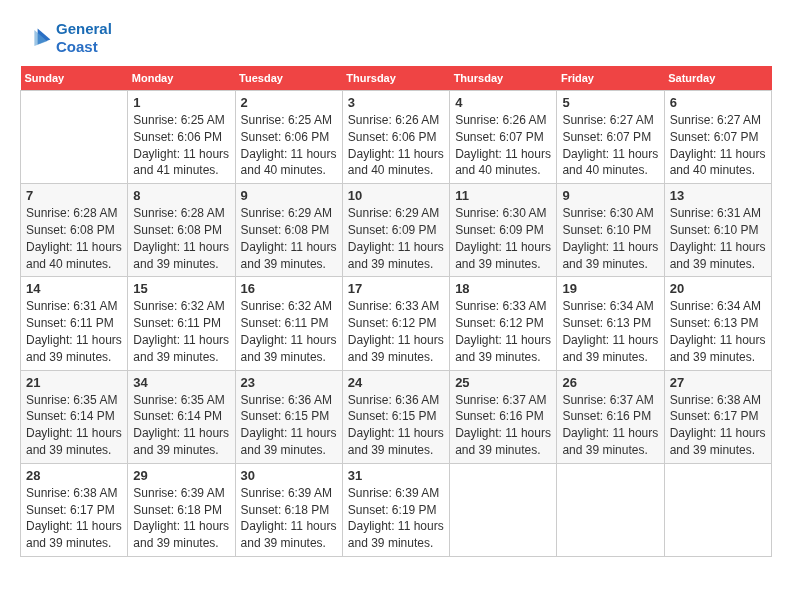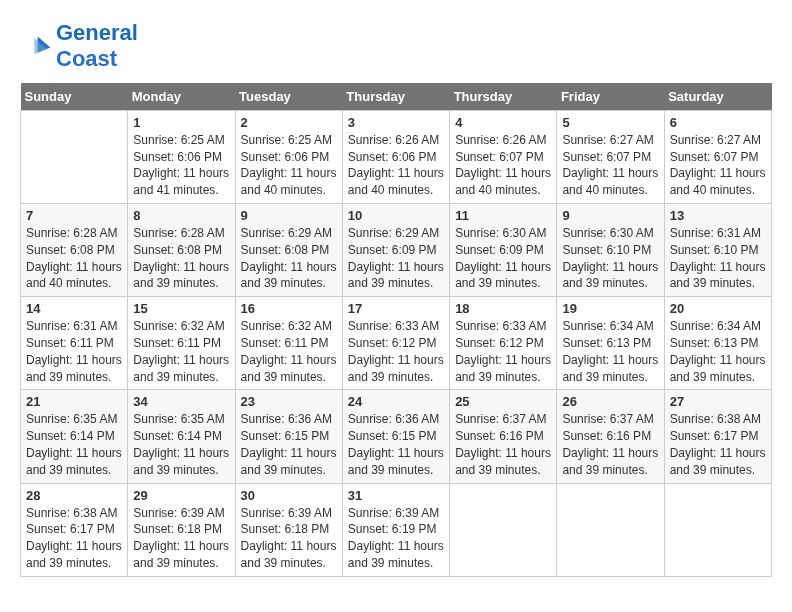--- a/index.html
+++ b/index.html
@@ -15,21 +15,21 @@
       justify-content: space-between;
       align-items: flex-start;
       margin-bottom: 10px;
     }
     .logo {
       display: flex;
       align-items: center;
       gap: 4px;
     }
     .logo-text {
-      font-size: 22px;
+      font-size: 15px;
       font-weight: bold;
       color: #333;
       line-height: 1.2;
     }
     .logo-text span {
       color: #1a6bb5;
     }
     .logo-icon {
       width: 32px;
       height: 32px;
@@ -45,25 +45,25 @@
     .location {
       font-size: 15px;
       color: #555;
     }
     table {
       width: 100%;
       border-collapse: collapse;
       font-size: 11px;
     }
     thead th {
-      background-color: #737373;
+      background-color: #ef4444;
       color: #fff;
       padding: 6px 4px;
       text-align: left;
-      font-size: 13px;
+      font-size: 11px;
       font-weight: bold;
     }
     tbody td {
       border: 1px solid #ccc;
       vertical-align: top;
       padding: 4px 5px;
       width: 14.28%;
       min-height: 70px;
       color: #333;
       background: #fff;

